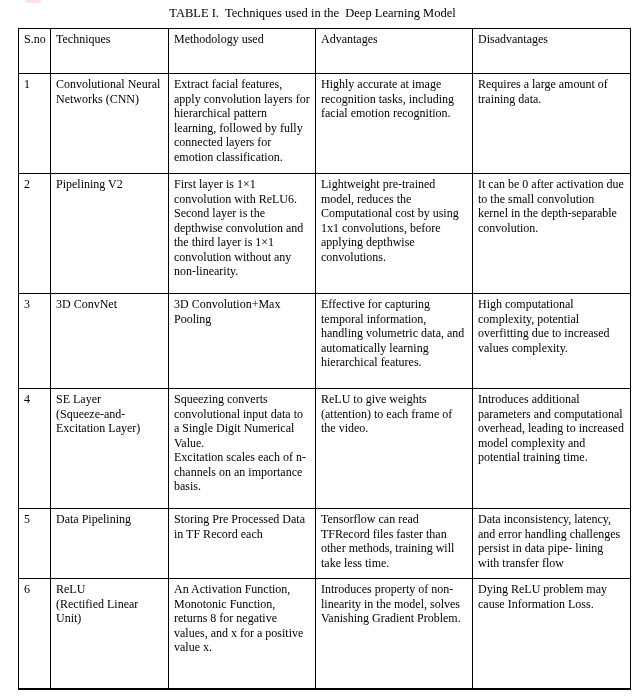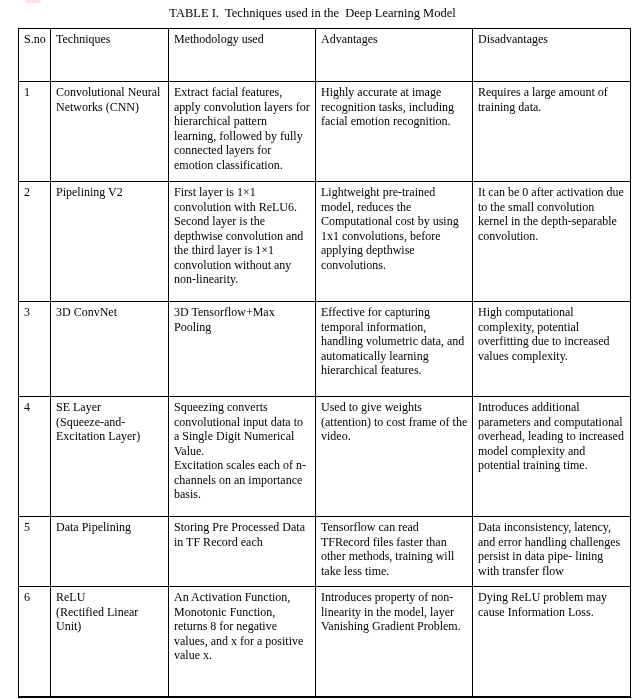--- a/index.html
+++ b/index.html
@@ -42,21 +42,21 @@
     font-weight: normal;
     padding: 3px 4px 3px 5px;
     white-space: pre-line;
     overflow: hidden;
   }
   .paper-table col.c-sno { width: 32px; }
   .paper-table col.c-tech { width: 118px; }
   .paper-table col.c-meth { width: 147px; }
   .paper-table col.c-adv { width: 157px; }
   .paper-table col.c-dis { width: 158px; }
-  .paper-table thead tr { height: 53px; }
+  .paper-table thead tr { height: 45px; }
   .paper-table th.h-sno { word-break: break-all; }
   .paper-table tbody tr:nth-of-type(1) { height: 100px; }
   .paper-table tbody tr:nth-of-type(2) { height: 120px; }
   .paper-table tbody tr:nth-of-type(3) { height: 95px; }
   .paper-table tbody tr:nth-of-type(4) { height: 120px; }
   .paper-table tbody tr:nth-of-type(5) { height: 70px; }
   .paper-table tbody tr:nth-of-type(6) { height: 110px; }
   .paper-table tbody tr:nth-of-type(6) td { border-bottom-width: 2px; }
 </style>
 </head>
@@ -94,42 +94,42 @@
     <tr>
       <td>2</td>
       <td>Pipelining V2</td>
       <td>First layer is 1×1 convolution with ReLU6. Second layer is the depthwise convolution and the third layer is 1×1 convolution without any non-linearity.</td>
       <td>Lightweight pre-trained model, reduces the Computational cost by using 1x1 convolutions, before applying depthwise convolutions.</td>
       <td>It can be 0 after activation due to the small convolution kernel in the depth-separable convolution.</td>
     </tr>
     <tr>
       <td>3</td>
       <td>3D ConvNet</td>
-      <td>3D Tensorflow+Max Pooling</td>
+      <td>3D Convolution+Max Pooling</td>
       <td>Effective for capturing temporal information, handling volumetric data, and automatically learning hierarchical features.</td>
       <td>High computational complexity, potential overfitting due to increased values complexity.</td>
     </tr>
     <tr>
       <td>4</td>
       <td>SE Layer
 (Squeeze-and-Excitation Layer)</td>
       <td>Squeezing converts convolutional input data to a Single Digit Numerical Value.
 Excitation scales each of n-channels on an importance basis.</td>
-      <td>Used to give weights (attention) to cost frame of the video.</td>
+      <td>ReLU to give weights (attention) to each frame of the video.</td>
       <td>Introduces additional parameters and computational overhead, leading to increased model complexity and potential training time.</td>
     </tr>
     <tr>
       <td>5</td>
       <td>Data Pipelining</td>
       <td>Storing Pre Processed Data in TF Record each</td>
       <td>Tensorflow can read TFRecord files faster than other methods, training will take less time.</td>
       <td>Data inconsistency, latency, and error handling challenges persist in data pipe- lining with transfer flow</td>
     </tr>
     <tr>
       <td>6</td>
       <td>ReLU
 (Rectified Linear Unit)</td>
       <td>An Activation Function, Monotonic Function, returns 8 for negative values, and x for a positive value x.</td>
-      <td>Introduces property of non-linearity in the model, layer Vanishing Gradient Problem.</td>
+      <td>Introduces property of non-linearity in the model, solves Vanishing Gradient Problem.</td>
       <td>Dying ReLU problem may cause Information Loss.</td>
     </tr>
   </tbody>
 </table>
 
 </body></html>

